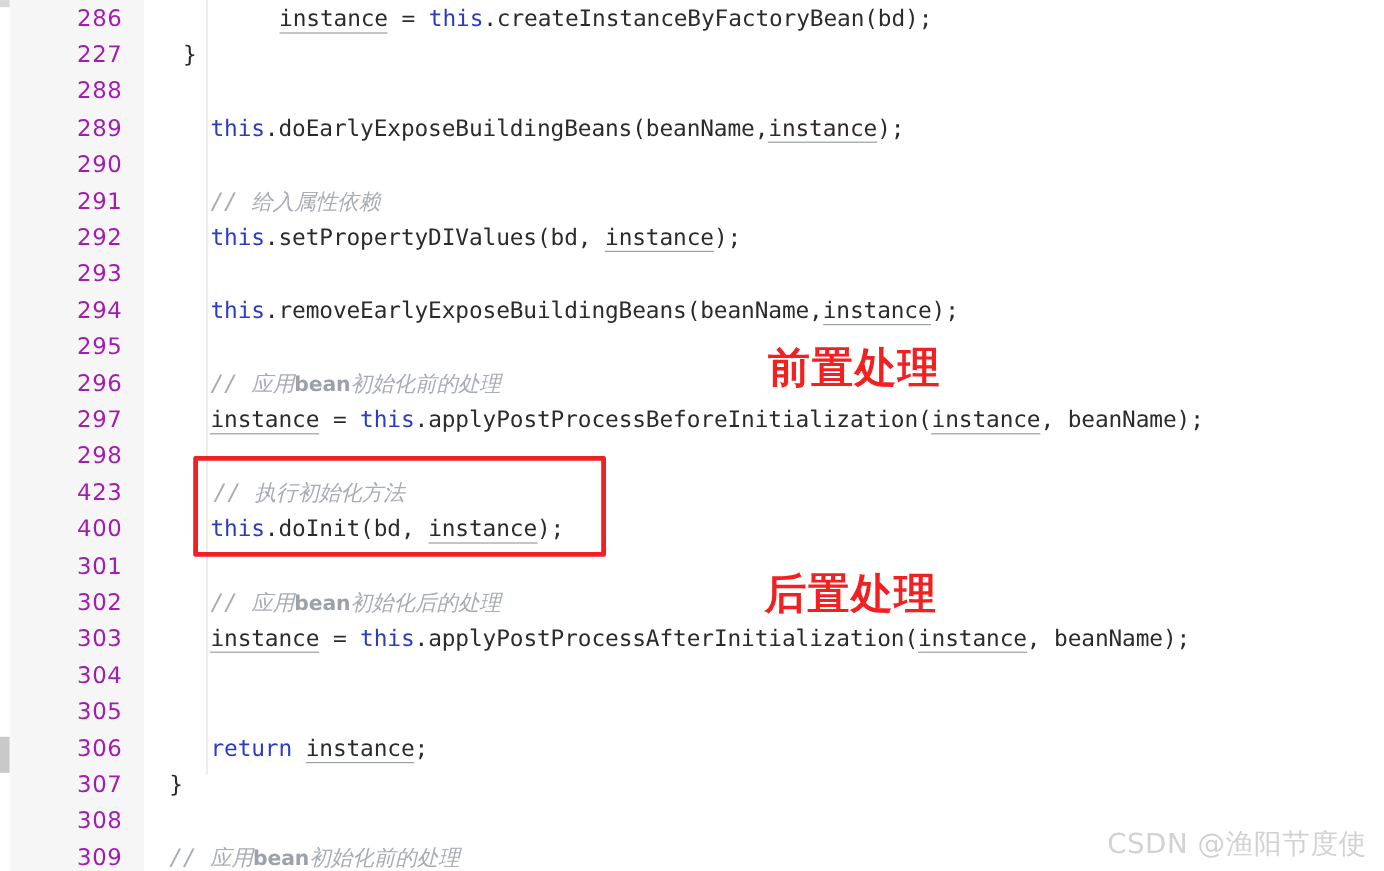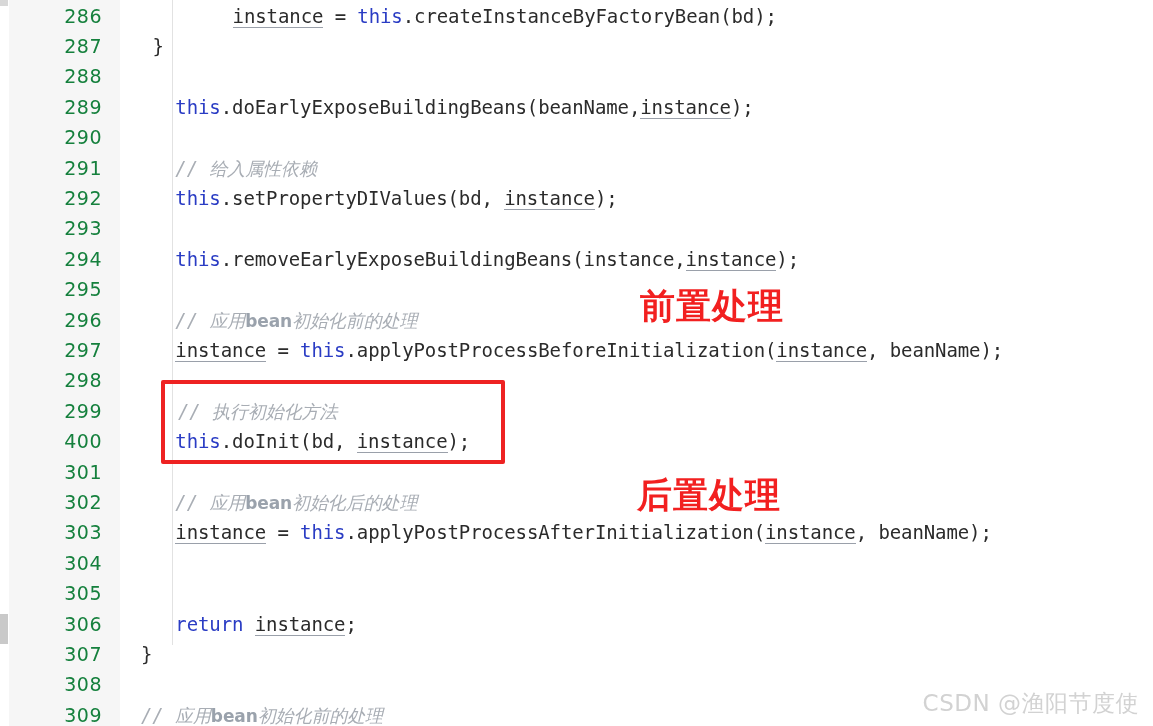--- a/index.html
+++ b/index.html
@@ -64,21 +64,21 @@
     width: 111px;
     height: 30.4px;
     line-height: 30.4px;
   }
   .lineno {
     position: absolute;
     right: 18px;
     top: 0;
     font-family: "DejaVu Sans", sans-serif;
     font-size: 19px;
-    color: #15803d;
+    color: #a21caf;
     letter-spacing: 0.5px;
   }
 
   
   .fold-col {
     position: absolute;
     left: 120px;
     top: 0;
     width: 21px;
     height: 726px;
@@ -198,21 +198,21 @@
   <div class="left-strip">
     <div class="left-thumb2"></div>
     <div class="left-thumb"></div>
   </div>
 
   <div class="gutter" id="gutter">
       <div class="gutter-row" style="top: 0.5px;">
         <span class="lineno">286</span>
       </div>
       <div class="gutter-row" style="top: 30.9px;">
-        <span class="lineno">287</span>
+        <span class="lineno">227</span>
       </div>
       <div class="gutter-row" style="top: 61.3px; text-align: center;">
         <span class="lineno">288</span>
       </div>
       <div class="gutter-row" style="top: 91.7px;">
         <span class="lineno">289</span>
       </div>
       <div class="gutter-row" style="top: 122.1px;">
         <span class="lineno">290</span>
       </div>
@@ -234,21 +234,21 @@
       <div class="gutter-row" style="top: 304.5px;">
         <span class="lineno">296</span>
       </div>
       <div class="gutter-row" style="top: 334.9px;">
         <span class="lineno">297</span>
       </div>
       <div class="gutter-row" style="top: 365.3px;">
         <span class="lineno">298</span>
       </div>
       <div class="gutter-row" style="top: 395.7px;">
-        <span class="lineno">299</span>
+        <span class="lineno">423</span>
       </div>
       <div class="gutter-row" style="top: 426.1px;">
         <span class="lineno">400</span>
       </div>
       <div class="gutter-row" style="top: 456.5px;">
         <span class="lineno">301</span>
       </div>
       <div class="gutter-row" style="top: 486.9px;">
         <span class="lineno">302</span>
       </div>
@@ -280,21 +280,21 @@
       <div class="fold-marker" style="top: 645.9px;"></div>
     </div>
 
   <div class="code-area" id="code-area">
     <div class="indent-guide"></div>
   <div class="code-line" style="top: 0.5px; left: 91.6px;"><span class="var">instance</span><span class="ident"> = </span><span class="kw">this</span><span class="ident">.createInstanceByFactoryBean(bd);</span></div>
       <div class="code-line" style="top: 30.9px; left: 11.45px;"><span class="ident">}</span></div>
       <div class="code-line" style="top: 91.7px; left: 34.35px;"><span class="kw">this</span><span class="ident">.doEarlyExposeBuildingBeans(beanName,</span><span class="var">instance</span><span class="ident">);</span></div>
       <div class="code-line" style="top: 152.5px; left: 34.35px;"><span class="cmt">// </span><span class="cmt-cn">给入属性依赖</span></div>
       <div class="code-line" style="top: 182.9px; left: 34.35px;"><span class="kw">this</span><span class="ident">.setPropertyDIValues(bd, </span><span class="var">instance</span><span class="ident">);</span></div>
-      <div class="code-line" style="top: 243.7px; left: 34.35px;"><span class="kw">this</span><span class="ident">.removeEarlyExposeBuildingBeans(instance,</span><span class="var">instance</span><span class="ident">);</span></div>
+      <div class="code-line" style="top: 243.7px; left: 34.35px;"><span class="kw">this</span><span class="ident">.removeEarlyExposeBuildingBeans(beanName,</span><span class="var">instance</span><span class="ident">);</span></div>
       <div class="code-line" style="top: 304.5px; left: 34.35px;"><span class="cmt">// </span><span class="cmt-cn">应用</span><span class="cmt-b">bean</span><span class="cmt-cn">初始化前的处理</span></div>
       <div class="code-line" style="top: 334.9px; left: 34.35px;"><span class="var">instance</span><span class="ident"> = </span><span class="kw">this</span><span class="ident">.applyPostProcessBeforeInitialization(</span><span class="var">instance</span><span class="ident">, beanName);</span></div>
       <div class="code-line" style="top: 395.7px; left: 37px;"><span class="cmt">// </span><span class="cmt-cn">执行初始化方法</span></div>
       <div class="code-line" style="top: 486.9px; left: 34.35px;"><span class="cmt">// </span><span class="cmt-cn">应用</span><span class="cmt-b">bean</span><span class="cmt-cn">初始化后的处理</span></div>
       <div class="code-line" style="top: 426.1px; left: 34.35px;"><span class="kw">this</span><span class="ident">.doInit(bd, </span><span class="var">instance</span><span class="ident">);</span></div>
       <div class="code-line" style="top: 517.3px; left: 34.35px;"><span class="var">instance</span><span class="ident"> = </span><span class="kw">this</span><span class="ident">.applyPostProcessAfterInitialization(</span><span class="var">instance</span><span class="ident">, beanName);</span></div>
       <div class="code-line" style="top: 608.5px; left: 34.35px;"><span class="kw">return </span><span class="var">instance</span><span class="ident">;</span></div>
       <div class="code-line" style="top: 638.9px; left: 0px;"><span class="ident">}</span></div>
       <div class="code-line" style="top: 699.7px; left: 0px;"><span class="cmt">// </span><span class="cmt-cn">应用</span><span class="cmt-b">bean</span><span class="cmt-cn">初始化前的处理</span></div>
     </div>

